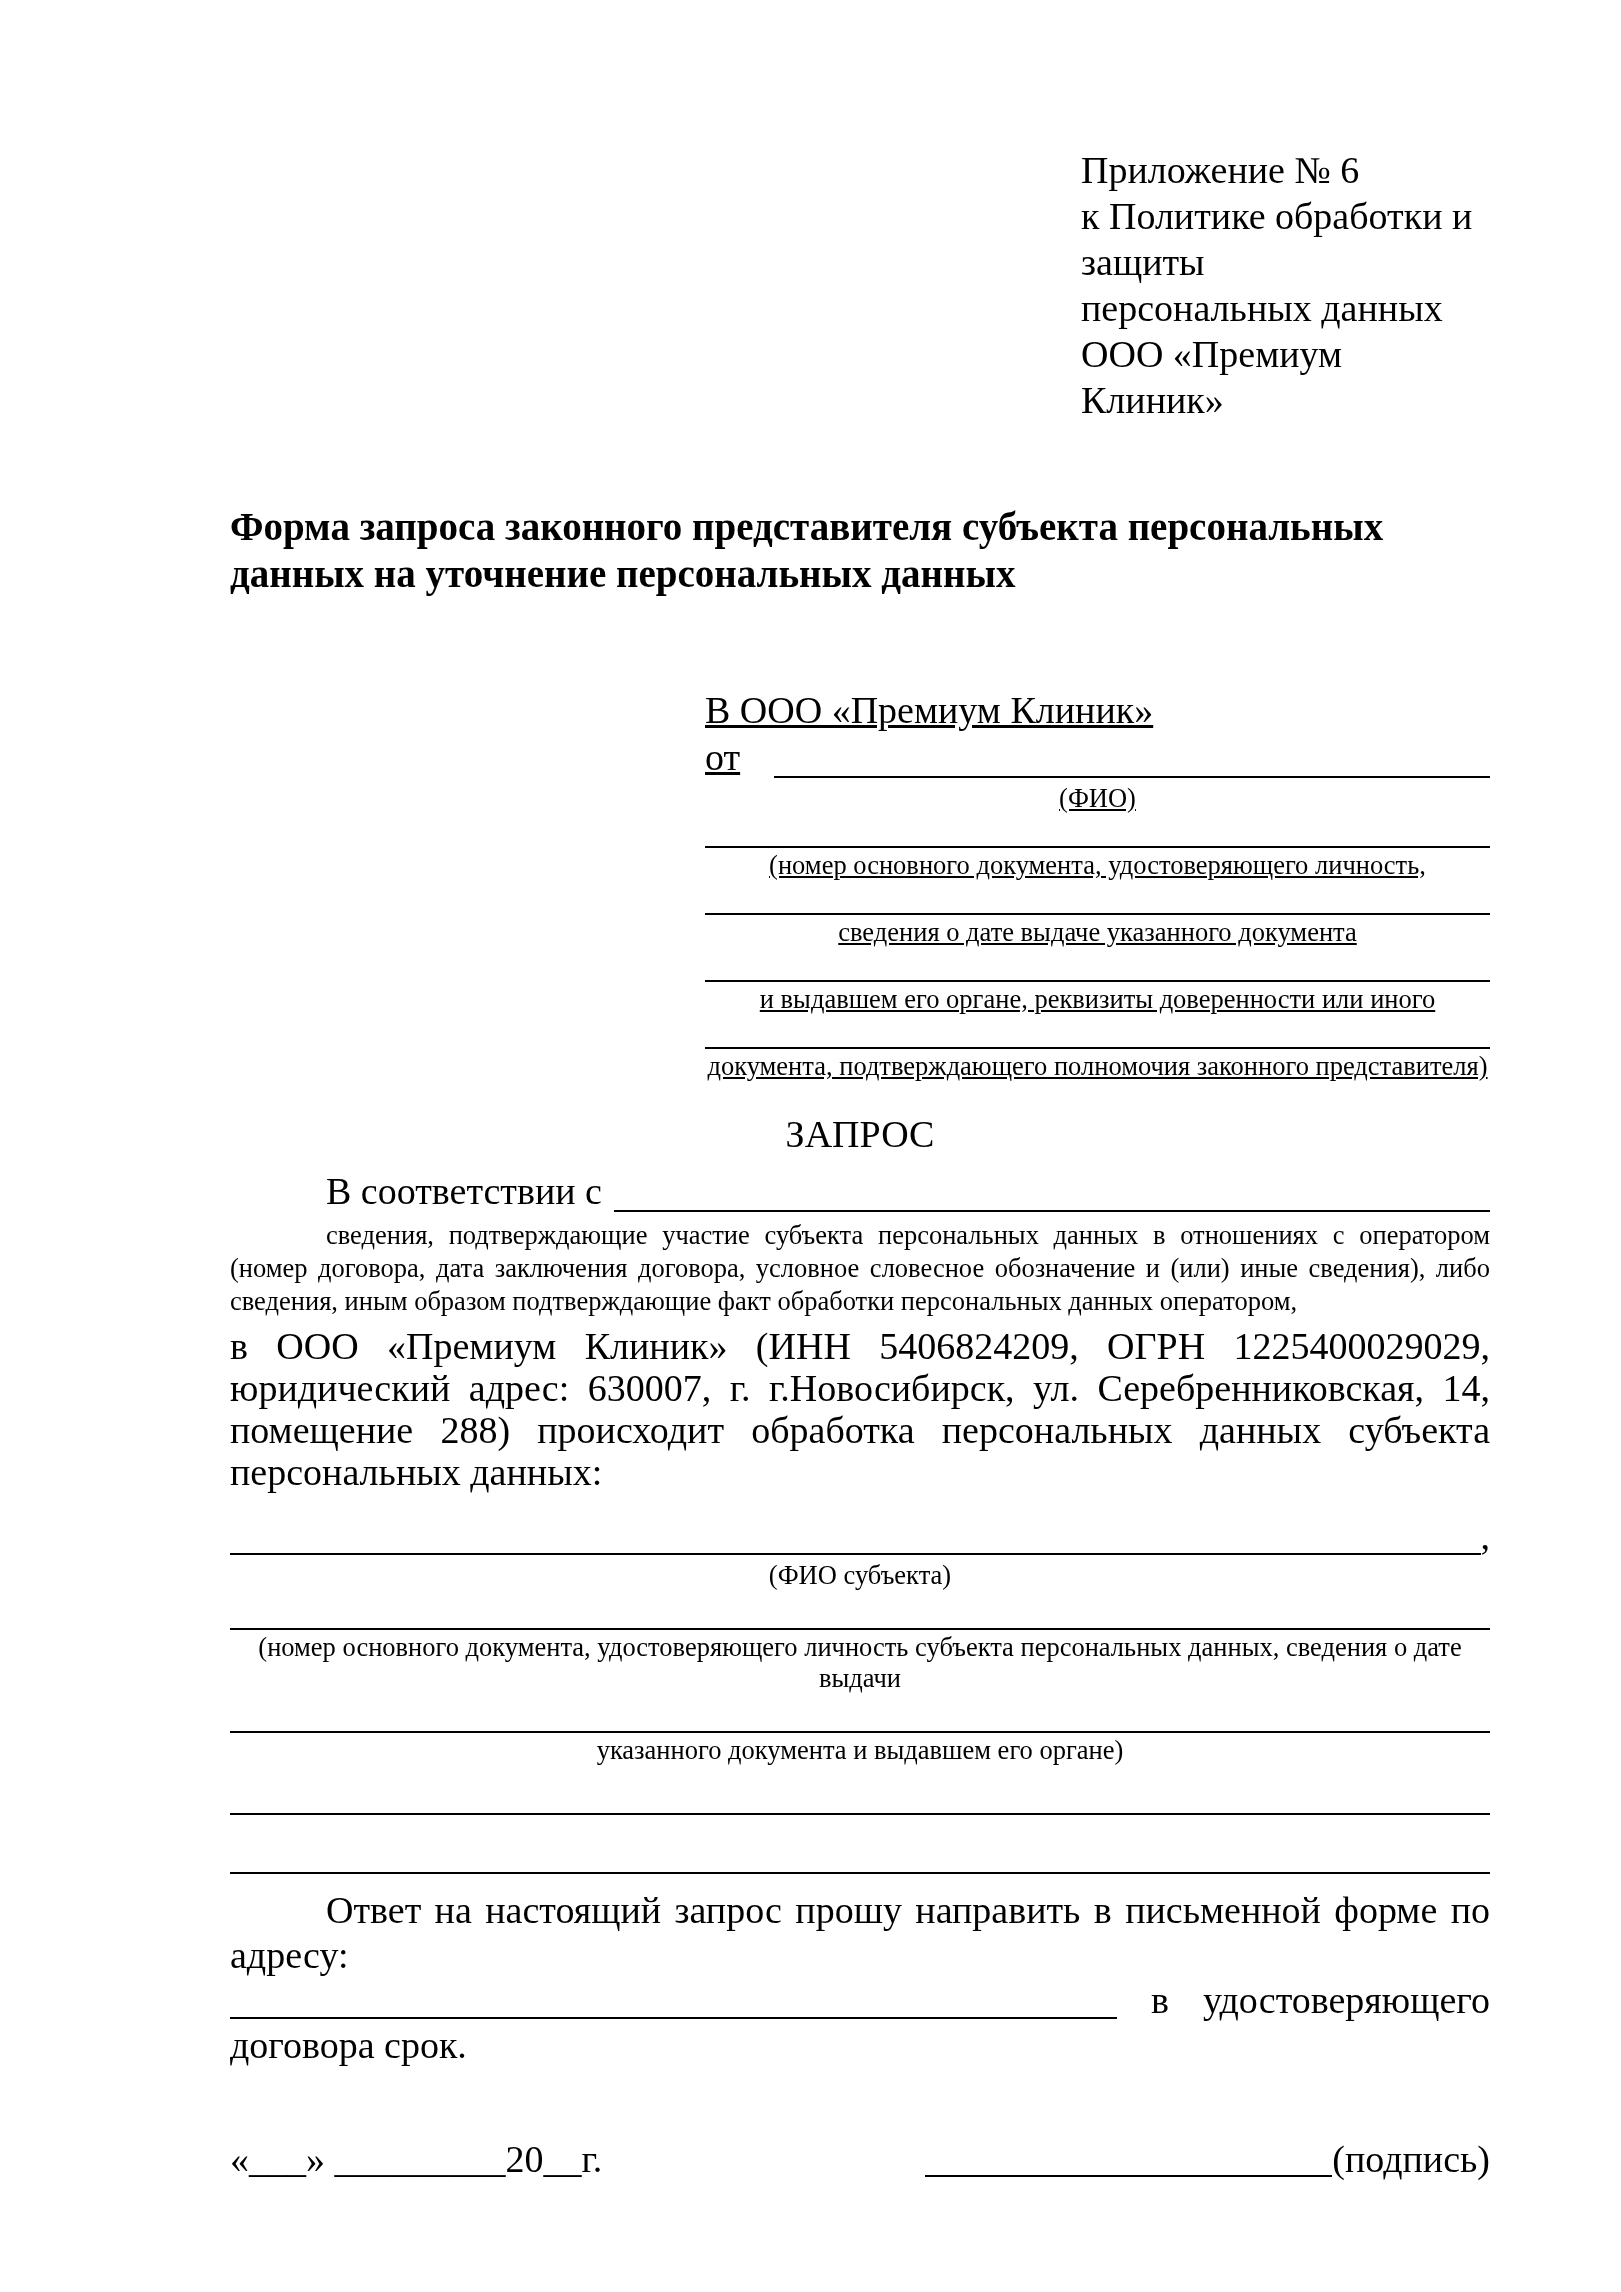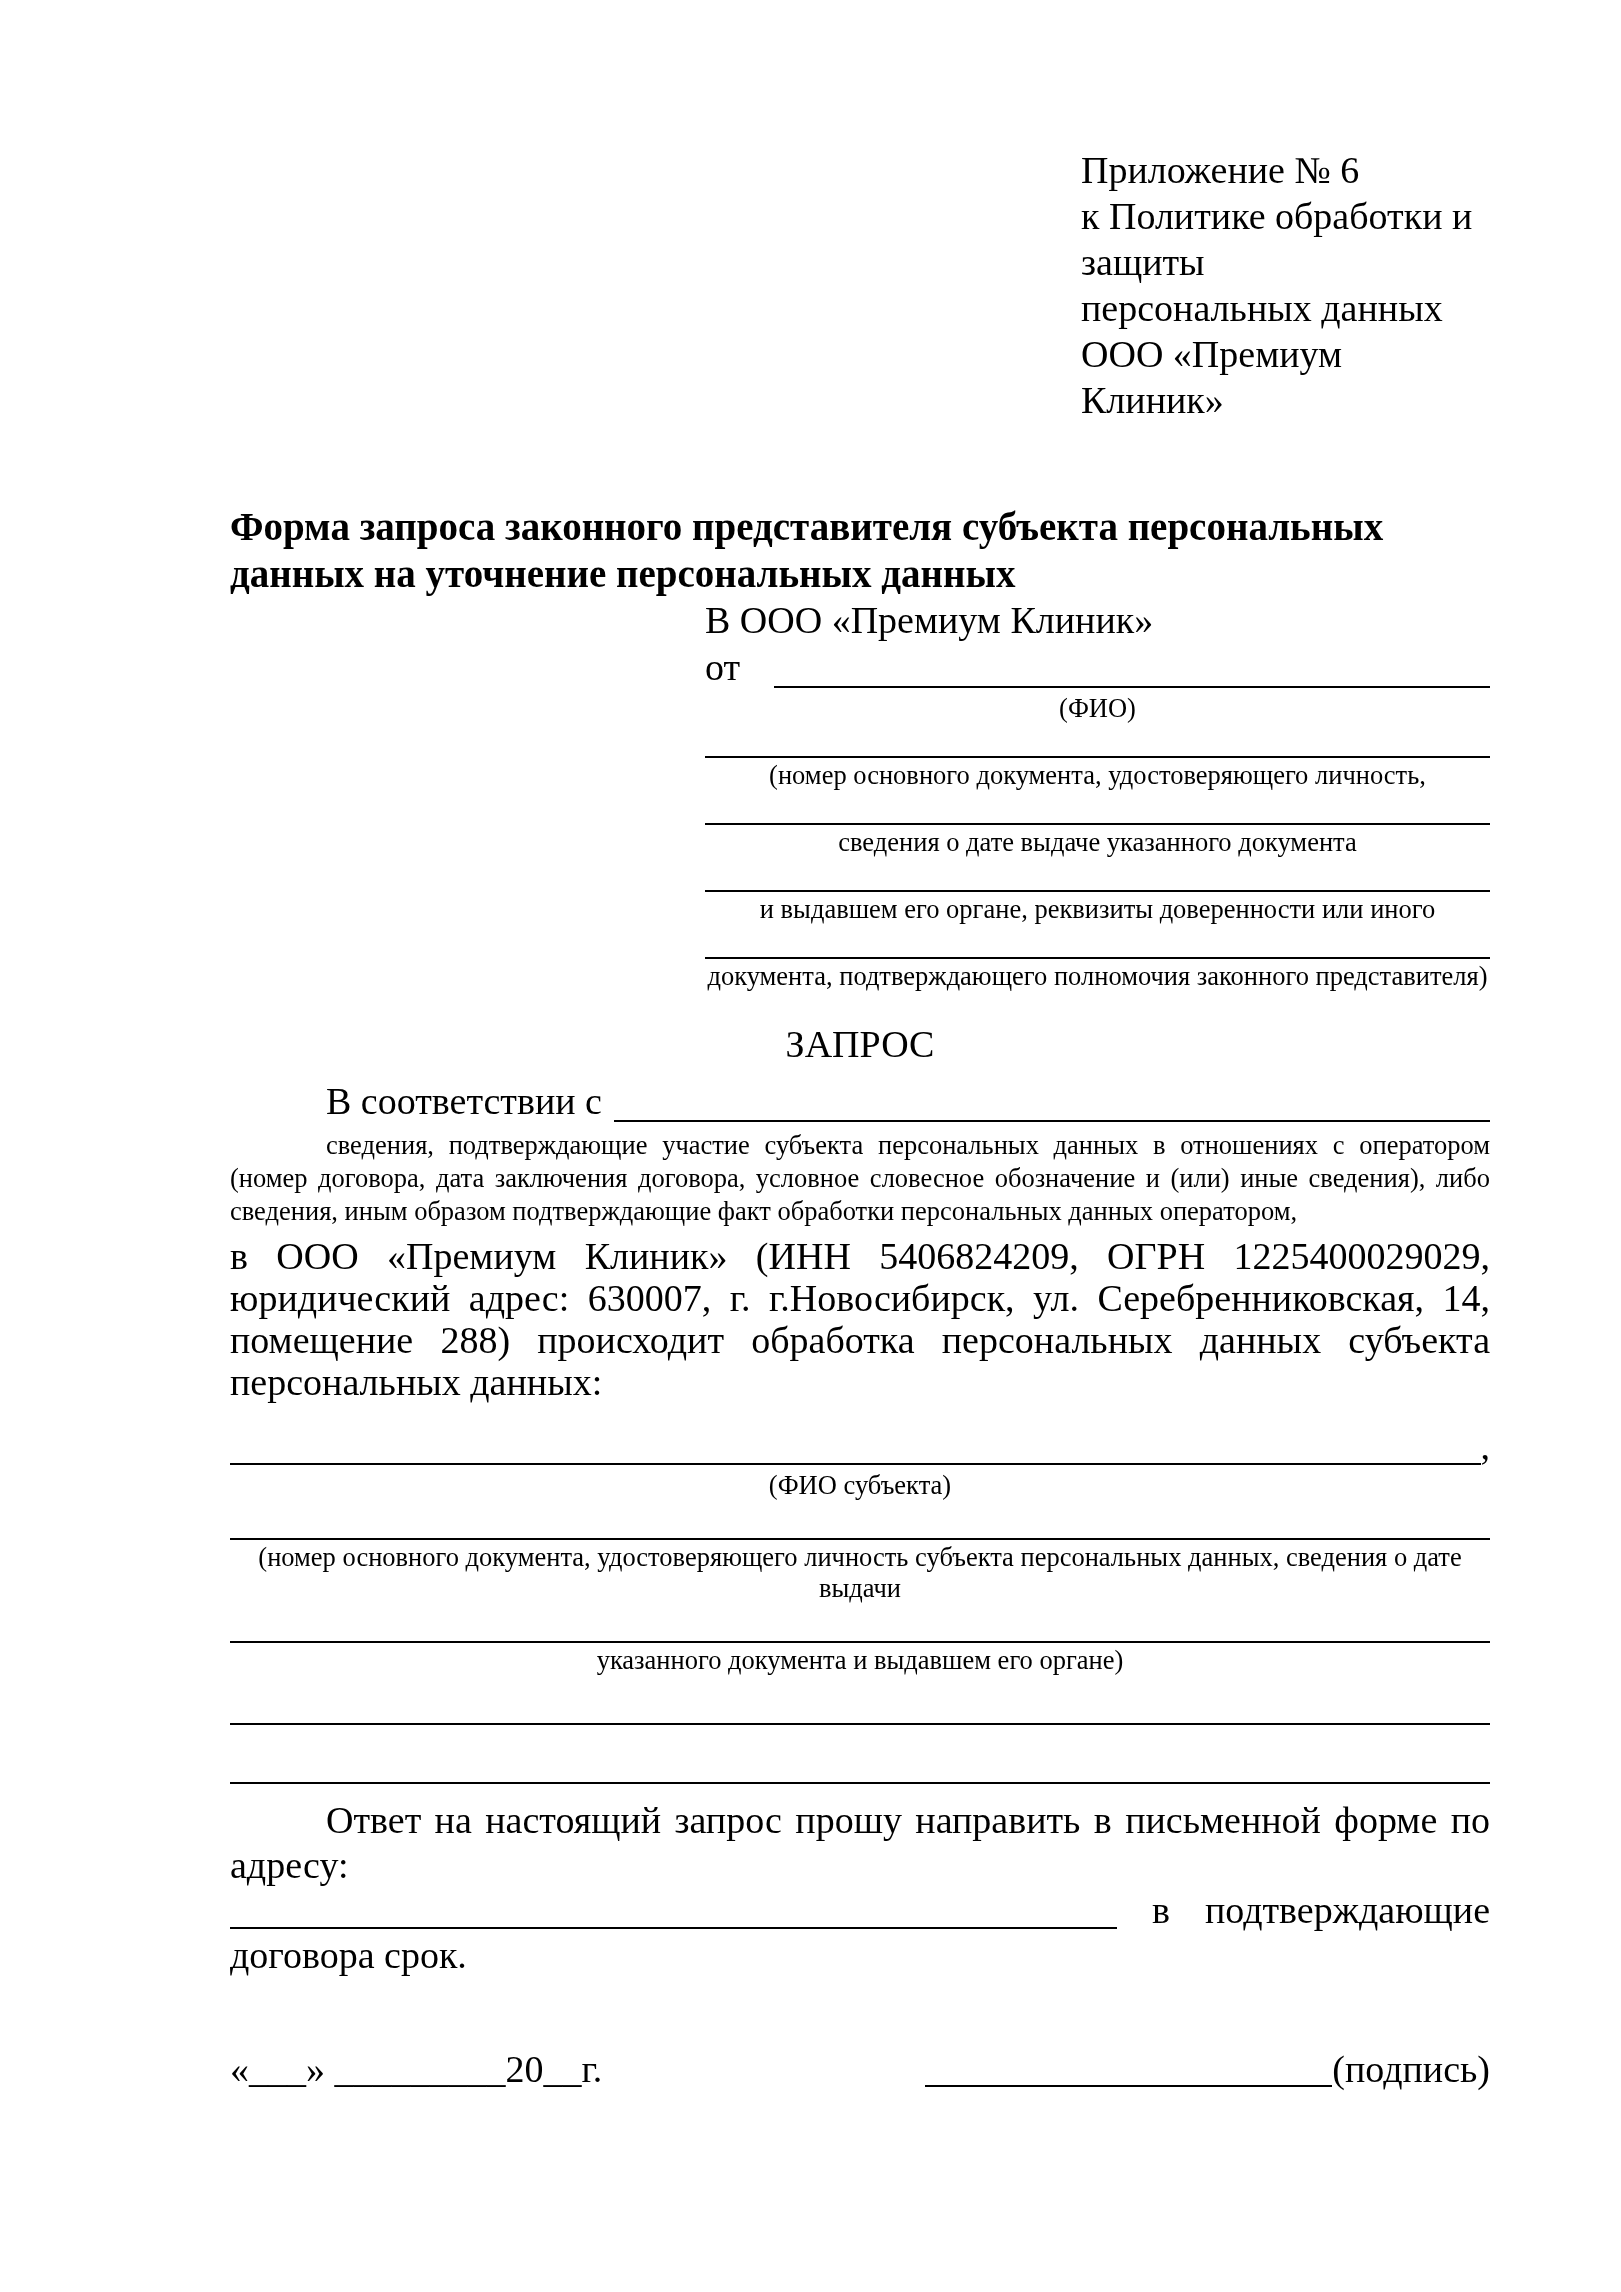--- a/index.html
+++ b/index.html
@@ -4,21 +4,21 @@
 <style>
   html,body{margin:0;padding:0;background:#888;}
   .page{
     width:1621px;height:2293px;background:#fff;color:#000;
     font-family:"Liberation Serif","DejaVu Serif",serif;
     box-sizing:border-box;padding:147px 131px 0 230px;
     position:relative;overflow:hidden;margin:0 auto;
   }
   .header-note{margin-left:851px;font-size:38px;line-height:46px;}
   .doc-title{margin-top:80px;text-align:left;font-weight:bold;font-size:39px;line-height:47px;}
-  .addressee{margin-left:475px;font-size:38px;line-height:47px;}
+  .addressee{margin-top:90px;margin-left:475px;font-size:38px;line-height:47px;text-decoration:underline;}
   .from-row{display:flex;gap:24px;}
   .from-row .fill{flex:1;border-bottom:2.9px solid #000;margin-left:9.8px;margin-bottom:2.9px;}
   .cap{font-size:26.5px;line-height:31px;text-align:center;margin-top:2px;}
   .blank-line{border-bottom:2.9px solid #000;height:0;margin-top:32px;}
   .zapros{margin-top:29px;text-align:center;font-size:38px;line-height:47px;}
   .accordance{display:flex;margin-top:9.8px;font-size:38px;line-height:47px;}
   .indent{width:96px;flex:0 0 auto;}
   .accordance .fill{flex:1;border-bottom:2.9px solid #000;margin-left:11.8px;margin-bottom:2.9px;}
   .fine{font-size:26.5px;line-height:33px;text-align:justify;text-indent:96px;margin-top:3.9px;}
   .body-para{font-size:38px;line-height:42px;text-align:justify;margin-top:7.8px;}
@@ -91,21 +91,21 @@
   <div class="cap">указанного документа и выдавшем его органе)</div>
 
 
   <div class="blank-line-wide gap1"></div>
   <div class="blank-line-wide gap2"></div>
 
   <div class="reply-l1">Ответ на настоящий запрос прошу направить в письменной форме по адресу:</div>
   <div class="reply-l2">
     <span class="fill"></span>
     <span>в</span>
-    <span>подтверждающие</span>
+    <span>удостоверяющего</span>
   </div>
   <div class="reply-l3">договора срок.</div>
 
   <div class="footer-row">
     <span>«___» _________20__г.</span>
     <span class="sig-group">
       <span class="fill"></span>
       <span>(подпись)</span>
     </span>
   </div>

